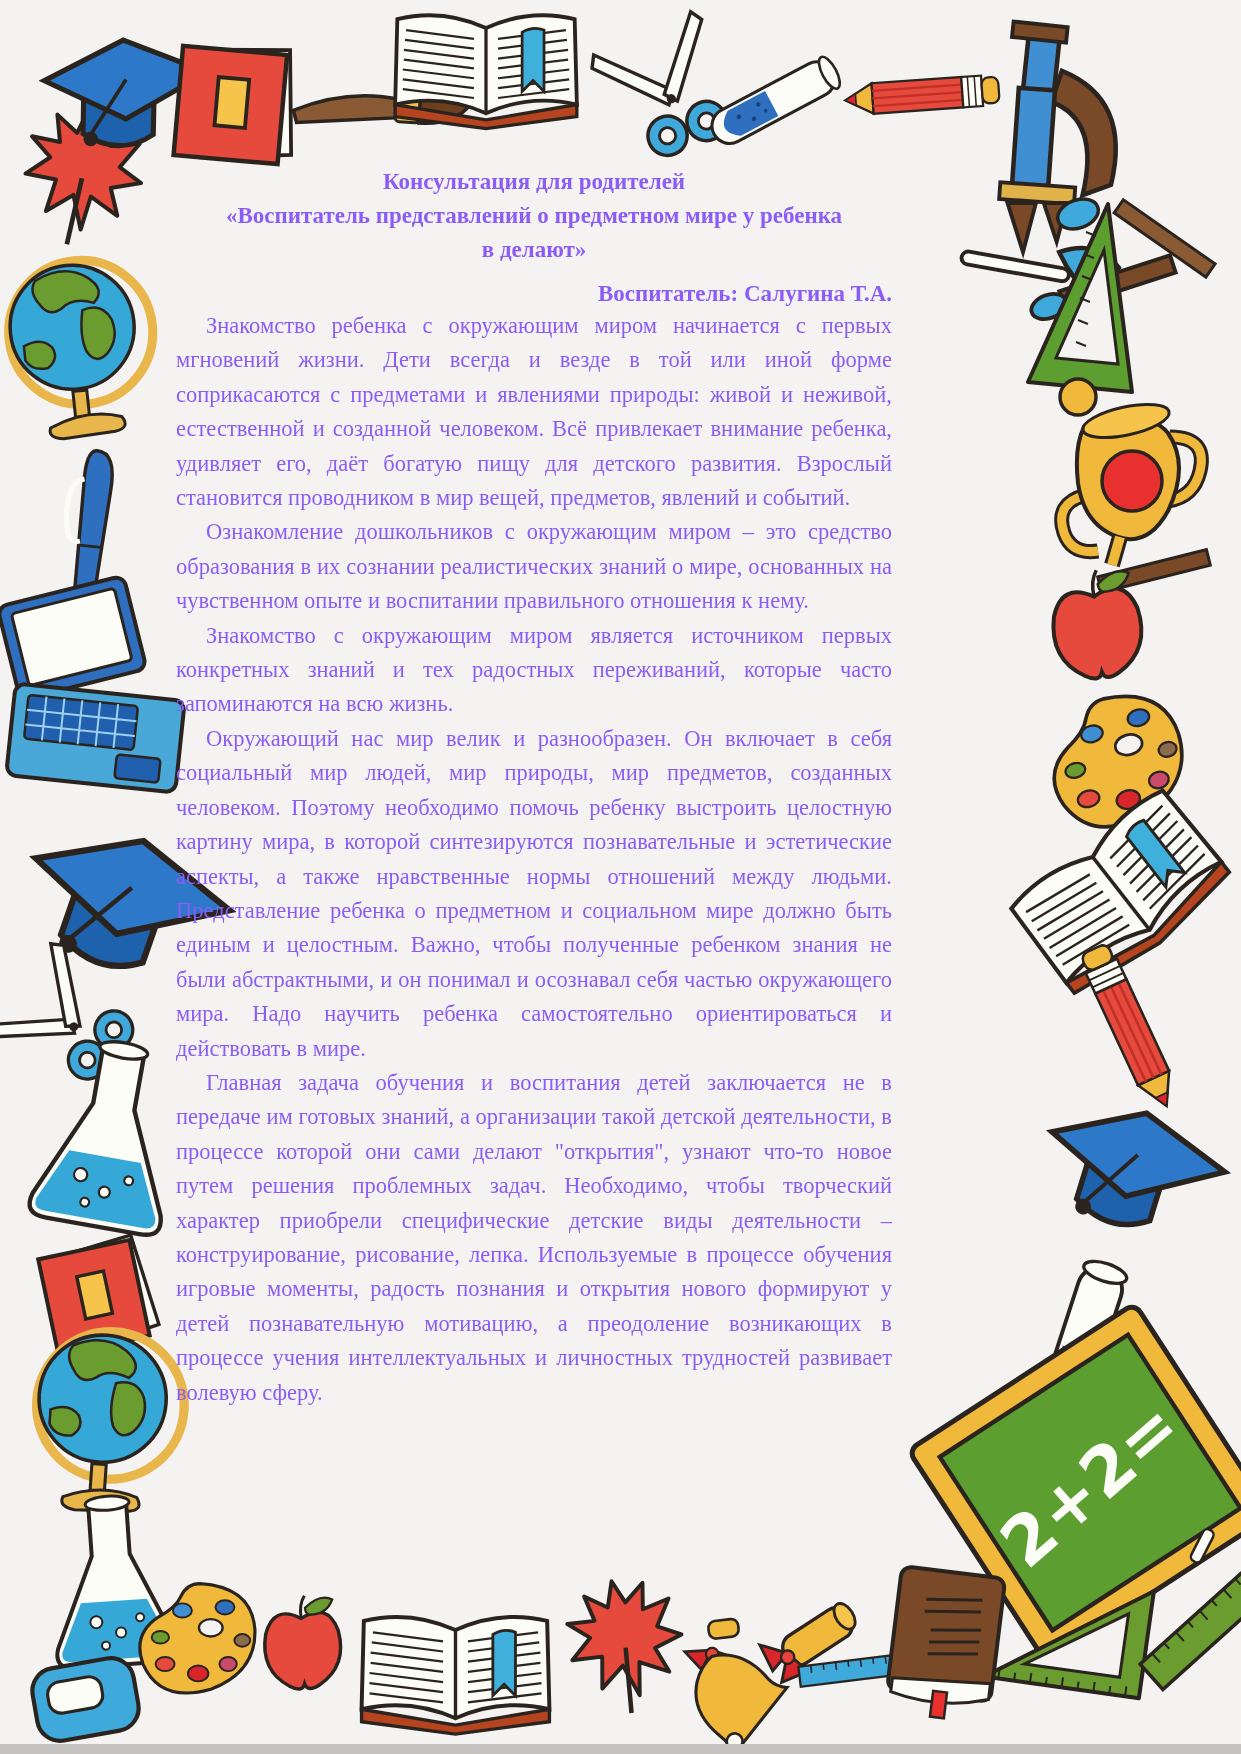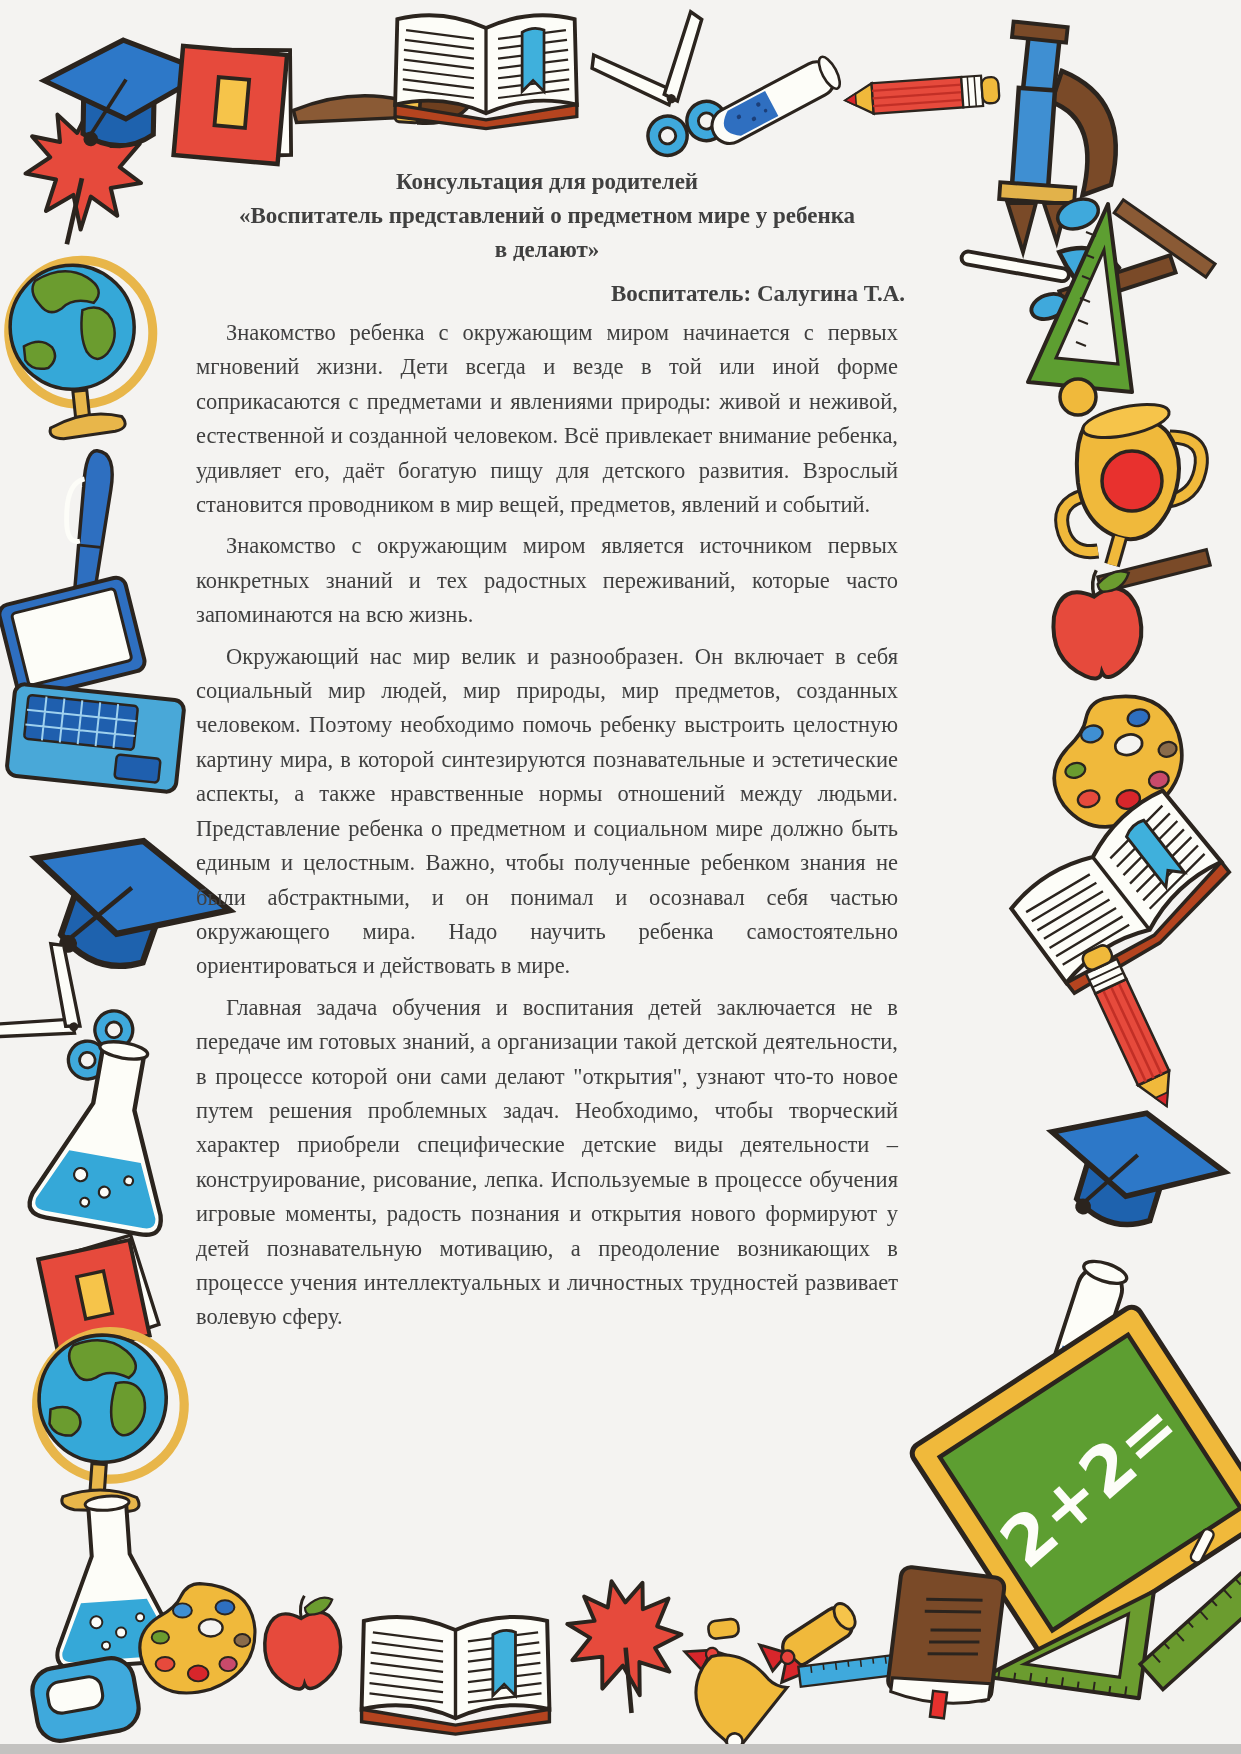--- a/index.html
+++ b/index.html
@@ -1,23 +1,23 @@
 <!DOCTYPE html>
 <html><head>
 <meta charset="utf-8">
 <style>
   html,body{margin:0;padding:0;background:#e9e8e6;}
   #page{position:relative;width:1241px;height:1754px;background:#f4f3f1;overflow:hidden;
         font-family:"Liberation Serif", serif;}
   .doodle{position:absolute;pointer-events:none;}
   .doodle svg{display:block;width:100%;height:100%;overflow:visible;}
-  #doc{position:absolute;left:189px;top:165px;width:716px;color:#404040;z-index:5;}
+  #doc{position:absolute;left:176px;top:165px;width:716px;color:#8b5cf6;z-index:5;}
   .title{ text-align:center;font-weight:bold;font-size:23px;line-height:34px;}
   .author{text-align:right;font-weight:bold;font-size:23px;line-height:30px;margin-top:12px;}
-  .body p{margin:7px;text-indent:30px;text-align:justify;font-size:22.5px;line-height:34.4px;}
+  .body p{margin:0;text-indent:30px;text-align:justify;font-size:22.5px;line-height:34.4px;}
   #bottom-edge{position:absolute;left:0;bottom:0;width:100%;height:10px;background:#c3c2c0;z-index:6;}
 </style>
 </head>
 <body>
 
 <div id="page">
 
   <svg width="0" height="0" style="position:absolute" aria-hidden="true">
     <defs>
       <symbol id="s-cap" viewBox="0 0 120 95">
@@ -361,20 +361,21 @@
 
   <div id="doc">
     <div class="title">
       <div>Консультация для родителей</div>
       <div>«Воспитатель представлений о предметном мире у ребенка</div>
       <div>в делают»</div>
     </div>
     <div class="author">Воспитатель: Салугина Т.А.</div>
     <div class="body">
       <p>Знакомство ребенка с окружающим миром начинается с первых мгновений жизни. Дети всегда и везде в той или иной форме соприкасаются с предметами и явлениями природы: живой и неживой, естественной и созданной человеком. Всё привлекает внимание ребенка, удивляет его, даёт богатую пищу для детского развития. Взрослый становится проводником в мир вещей, предметов, явлений и событий.</p>
+      <p>Ознакомление дошкольников с окружающим миром – это средство образования в их сознании реалистических знаний о мире, основанных на чувственном опыте и воспитании правильного отношения к нему.</p>
       <p>Знакомство с окружающим миром является источником первых конкретных знаний и тех радостных переживаний, которые часто запоминаются на всю жизнь.</p>
       <p>Окружающий нас мир велик и разнообразен. Он включает в себя социальный мир людей, мир природы, мир предметов, созданных человеком. Поэтому необходимо помочь ребенку выстроить целостную картину мира, в которой синтезируются познавательные и эстетические аспекты, а также нравственные нормы отношений между людьми. Представление ребенка о предметном и социальном мире должно быть единым и целостным. Важно, чтобы полученные ребенком знания не были абстрактными, и он понимал и осознавал себя частью окружающего мира. Надо научить ребенка самостоятельно ориентироваться и действовать в мире.</p>
       <p>Главная задача обучения и воспитания детей заключается не в передаче им готовых знаний, а организации такой детской деятельности, в процессе которой они сами делают "открытия", узнают что-то новое путем решения проблемных задач. Необходимо, чтобы творческий характер приобрели специфические детские виды деятельности – конструирование, рисование, лепка. Используемые в процессе обучения игровые моменты, радость познания и открытия нового формируют у детей познавательную мотивацию, а преодоление возникающих в процессе учения интеллектуальных и личностных трудностей развивает волевую сферу.</p>
     </div>
   </div>
 
   <div id="bottom-edge"></div>
 </div>
 
 </body></html>

